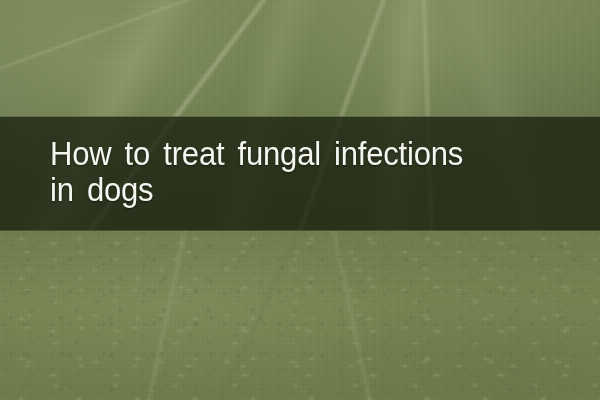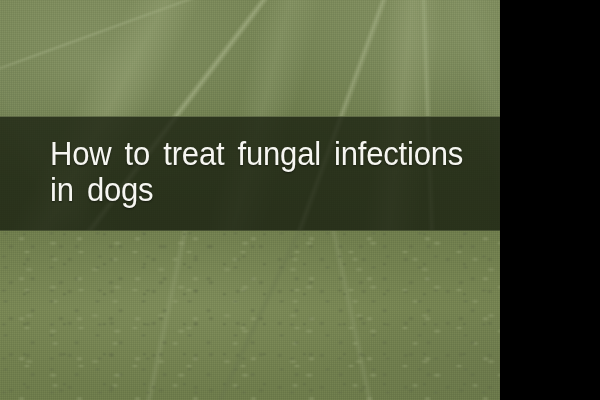--- a/index.html
+++ b/index.html
@@ -4,21 +4,21 @@
 <title>Banner</title>
 <style>
   html, body {
     margin: 0;
     padding: 0;
     background: #000;
   }
 
   #banner {
     position: relative;
-    width: 500px;
+    width: 600px;
     height: 400px;
     overflow: hidden;
     font-family: "Liberation Sans", sans-serif;
     background-color: #6e7c4e;
   }
 
   
 
   .bg-layer {
     position: absolute;

